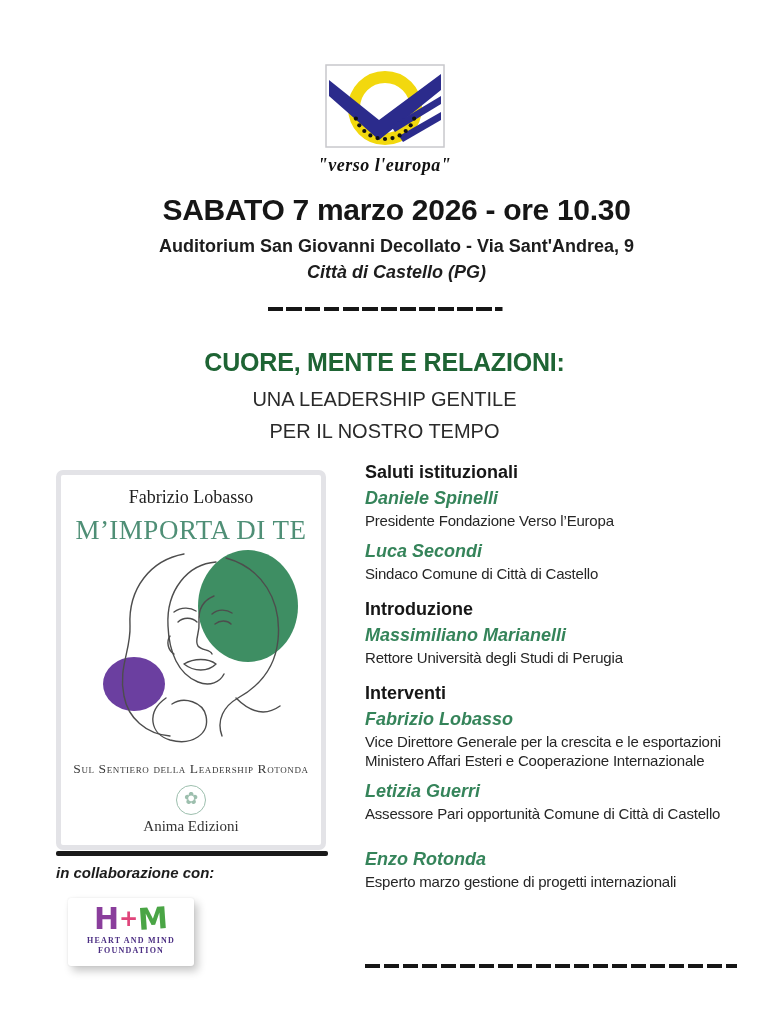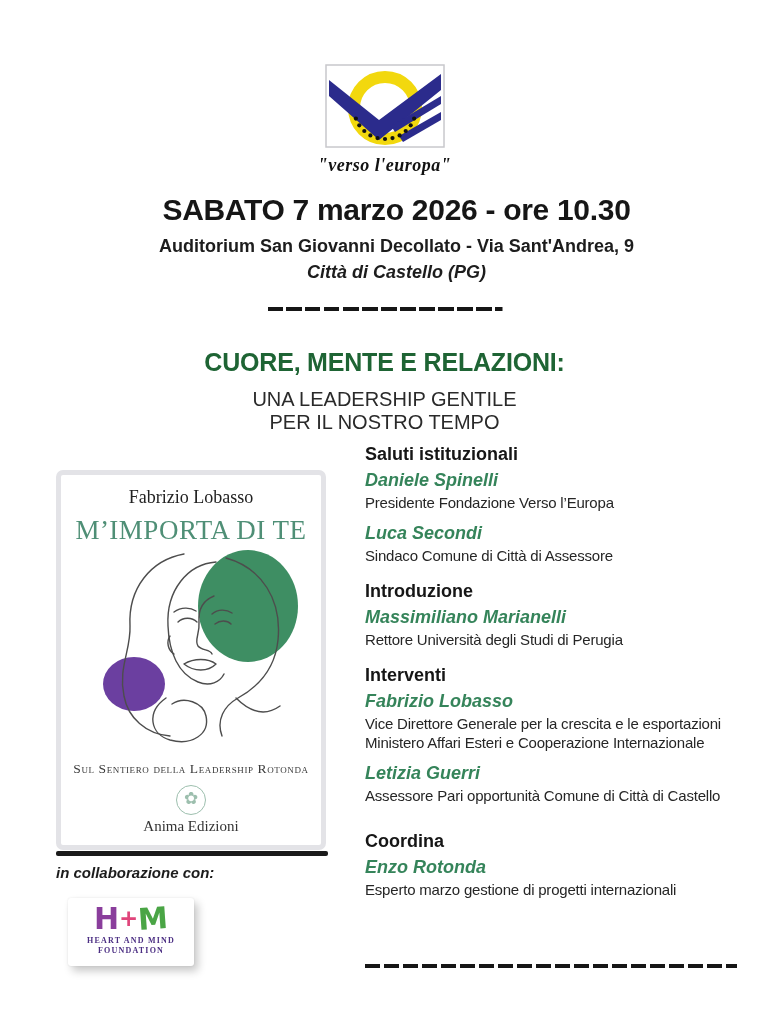--- a/index.html
+++ b/index.html
@@ -21,21 +21,21 @@
   .divider-top{position:absolute;top:307px;left:50%;transform:translateX(-50%);
                width:235px;height:3.5px;
                background:repeating-linear-gradient(90deg,#161616 0 15px,transparent 15px 19px);}
   .divider-bottom{position:absolute;top:964px;left:365px;width:372px;height:3.5px;
                background:repeating-linear-gradient(90deg,#161616 0 15px,transparent 15px 19px);}
 
   
   .event-title{position:absolute;top:348px;left:0;width:100%;text-align:center;}
   .ev1{font-size:25px;font-weight:700;color:#1e6434;letter-spacing:-.2px;}
   .ev2{margin-top:11px;font-size:20px;color:#2a2a2a;}
-  .ev3{font-size:20px;color:#2a2a2a;}
+  .ev3{margin-top:9px;font-size:20px;color:#2a2a2a;}
 
   
   .left-col{position:absolute;top:470px;left:56px;width:272px;}
   .book{box-sizing:border-box;width:270px;background:#fff;border:5px solid #e3e3e7;
         border-radius:7px;text-align:center;padding:12px 4px 10px;}
   .book-author{font-family:"Liberation Serif",serif;font-size:18px;color:#222;}
   .book-title{font-family:"Liberation Serif",serif;font-size:27px;letter-spacing:.5px;
               color:#4f8f76;margin-top:7px;}
   .book-art{margin-top:2px;}
   .book-subtitle{font-family:"Liberation Serif",serif;font-variant:small-caps;
@@ -51,21 +51,21 @@
            border-radius:3px;text-align:center;padding-top:5px;
            box-shadow:4px 5px 8px rgba(0,0,0,.22),0 0 2px rgba(0,0,0,.10);}
   .hm-letters{font-family:"DejaVu Sans",sans-serif;font-weight:700;font-size:30px;line-height:30px;}
   .hm-h{color:#8a3e9c;}
   .hm-plus{color:#e0457b;font-size:23px;vertical-align:3px;}
   .hm-m{color:#4aa545;display:inline-block;transform:rotate(-4deg);}
   .hm-text{margin-top:2px;font-family:"Liberation Serif",serif;font-weight:700;font-size:8px;
            line-height:10px;letter-spacing:1.2px;color:#4b2e83;}
 
   
-  .right-col{position:absolute;top:444px;left:365px;width:400px;}
+  .right-col{position:absolute;top:462px;left:365px;width:400px;}
   .prog-section{margin-top:16px;}
   .prog-section:first-child{margin-top:0;}
   .prog-section.coordina{margin-top:26px;}
   .prog-heading{font-size:18px;line-height:21px;font-weight:700;color:#161616;margin:0 0 5px;}
   .entry{margin-bottom:11px;}
   .prog-name{font-size:18px;line-height:21px;font-weight:700;font-style:italic;
              color:#35845a;margin-bottom:2px;}
   .prog-role{font-size:15px;line-height:19px;color:#262626;letter-spacing:-.2px;white-space:nowrap;}
 </style>
 </head>
@@ -153,21 +153,21 @@
   <div class="right-col">
 
     <div class="prog-section">
       <div class="prog-heading">Saluti istituzionali</div>
       <div class="entry">
         <div class="prog-name">Daniele Spinelli</div>
         <div class="prog-role">Presidente Fondazione Verso l’Europa</div>
       </div>
       <div class="entry">
         <div class="prog-name">Luca Secondi</div>
-        <div class="prog-role">Sindaco Comune di Città di Assessore</div>
+        <div class="prog-role">Sindaco Comune di Città di Castello</div>
       </div>
     </div>
 
     <div class="prog-section">
       <div class="prog-heading">Introduzione</div>
       <div class="entry">
         <div class="prog-name">Massimiliano Marianelli</div>
         <div class="prog-role">Rettore Università degli Studi di Perugia</div>
       </div>
     </div>
@@ -179,21 +179,20 @@
         <div class="prog-role">Vice Direttore Generale per la crescita e le esportazioni</div>
         <div class="prog-role">Ministero Affari Esteri e Cooperazione Internazionale</div>
       </div>
       <div class="entry">
         <div class="prog-name">Letizia Guerri</div>
         <div class="prog-role">Assessore Pari opportunità Comune di Città di Castello</div>
       </div>
     </div>
 
     <div class="prog-section coordina">
-      <div class="prog-heading">Coordina</div>
       <div class="entry">
         <div class="prog-name">Enzo Rotonda</div>
         <div class="prog-role"> Esperto marzo gestione di progetti internazionali</div>
       </div>
     </div>
 
   </div>
 
   <div class="divider-bottom"></div>
 

